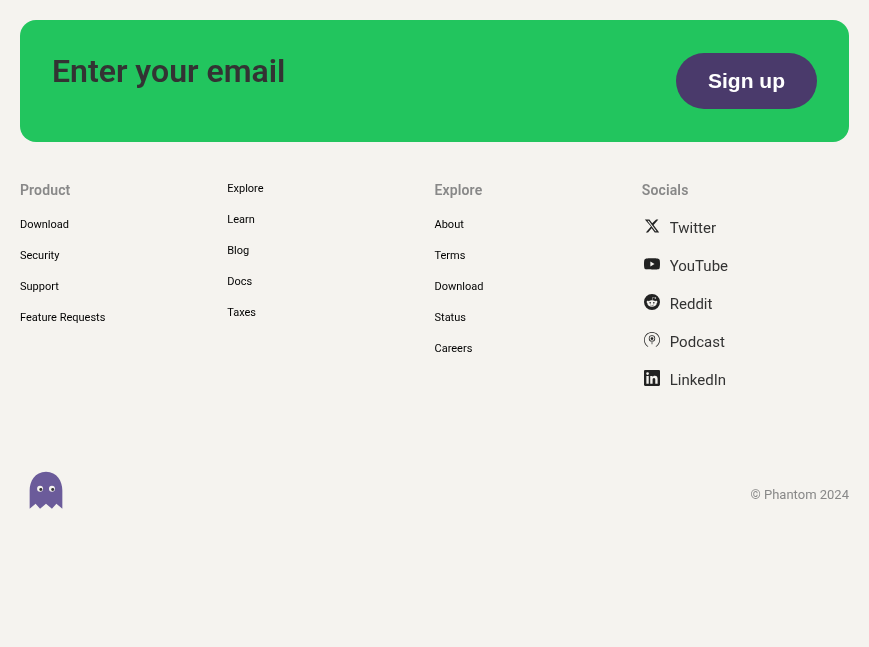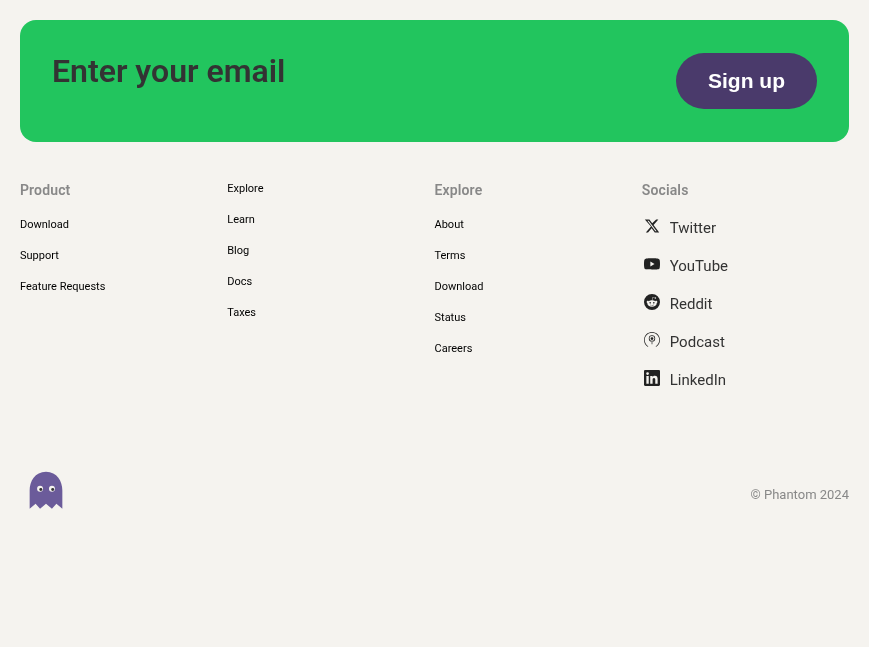--- a/index.html
+++ b/index.html
@@ -128,20 +128,21 @@
     <h1>Enter your email</h1>
   </div>
   <button class="signup-button">Sign up</button>
 </div>
 
 <div class="footer-columns">
 
   <div class="footer-column">
     <div class="footer-column-title">Product</div>
     <a class="footer-link">Download</a>
+    <a class="footer-link">Security</a>
     <a class="footer-link">Support</a>
     <a class="footer-link">Feature Requests</a>
   </div>
 
   <div class="footer-column">
     <a class="footer-link">Explore</a>
     <a class="footer-link">Learn</a>
     <a class="footer-link">Blog</a>
     <a class="footer-link">Docs</a>
     <a class="footer-link">Taxes</a>

